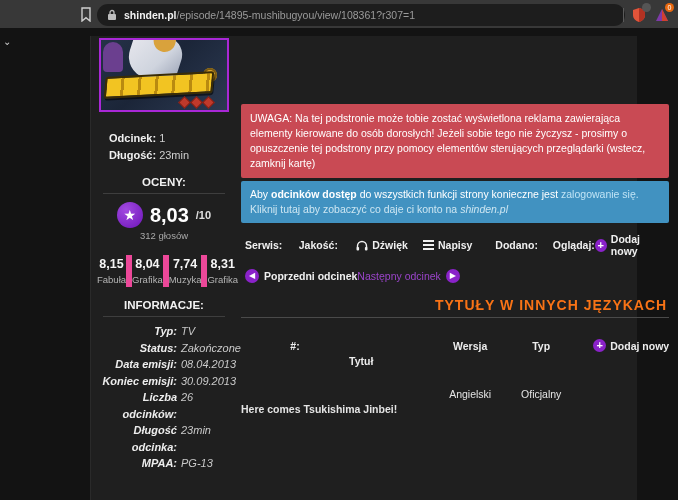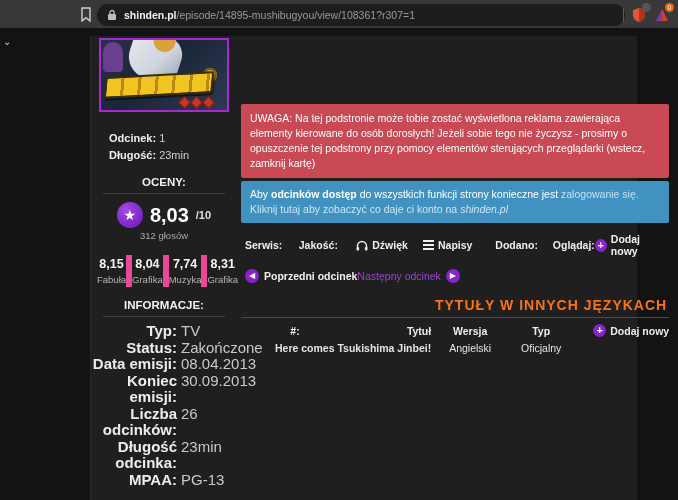--- a/index.html
+++ b/index.html
@@ -42,21 +42,21 @@
   .score-row { display:flex; align-items:center; justify-content:center; gap:7px; margin-top:8px; }
   .star-circle { width:26px; height:26px; border-radius:50%; background:radial-gradient(circle at 35% 30%,#a24ae0,#6d14b8); display:flex; align-items:center; justify-content:center; color:#fff; font-size:14px; }
   .score-big { font-size:20px; font-weight:bold; color:#fff; }
   .score-max { font-size:11px; color:#e0e0e0; font-weight:bold; }
   .votes { text-align:center; font-size:9.5px; color:#a9a9a9; margin-top:2px; }
   .ratings { display:flex; margin:14px 6px 0 6px; text-align:center; }
   .ratings .cell { flex:1; border-right:6px solid #ec4899; padding:2px 0; }
   .ratings .cell:last-child { border-right:none; }
   .ratings .val { font-size:12.5px; font-weight:bold; color:#f5f5f5; }
   .ratings .lbl { font-size:9.5px; color:#b5b5b5; margin-top:3px; }
-  .info-rows { margin:6px 8px 0 0; font-size:15px; line-height:16.5px; }
+  .info-rows { margin:6px 8px 0 0; font-size:11px; line-height:16.5px;font-style:italic; }
   .info-row { display:flex; }
   .info-row .l { flex:0 0 86px; text-align:right; font-weight:bold; color:#ededed; }
   .info-row .v { padding-left:4px; color:#c9c9c9; }
 
   
   .main { flex:1; padding:0 3px 0 4px; }
   .main-spacer { height:68px; }
   .notice-red { background:#c94a54; color:#fff; font-size:10.5px; line-height:15px; padding:7px 9px; border-radius:2px; }
   .notice-blue { background:#4192c1; color:#eaf5fb; font-size:10.5px; line-height:15px; padding:6px 9px; border-radius:2px; margin-top:3px; }
   .notice-blue .ln1 { color:#fff; }
@@ -76,21 +76,21 @@
   .ep-prev { display:flex; align-items:center; gap:5px; color:#f0f0f0; font-weight:bold; cursor:pointer; }
   .ep-list { flex:1; text-align:center; }
   .ep-list a { color:#9a44c9; text-decoration:none; }
   .ep-list b { color:#fff; }
   .ep-next { display:flex; align-items:center; gap:5px; color:#9a44c9; cursor:pointer; }
 
   .titles-h { margin-top:14px; text-align:right; font-size:14px; font-weight:bold; letter-spacing:1px; color:#f97316; padding-right:2px; }
   .titles-hr { border:none; border-top:1px solid #4a4a4a; margin-top:4px; }
   .t-head, .t-row { display:flex; align-items:center; font-size:10.5px; color:#ededed; }
   .t-head { margin-top:6px; font-weight:bold; }
-  .t-c1{width:108px; text-align:center;} .t-c2{flex:1; text-align:right;} .t-c3{width:78px; text-align:center;} .t-c4{width:64px; text-align:center;} .t-c5{width:96px; display:flex; justify-content:flex-end; font-weight:bold;}
+  .t-c1{width:108px; text-align:center;} .t-c2{flex:1; text-align:left;margin-top:31px;} .t-c3{width:78px; text-align:center;} .t-c4{width:64px; text-align:center;} .t-c5{width:96px; display:flex; justify-content:flex-end; font-weight:bold;}
   .t-row { margin-top:5px; color:#e4e4e4; }
   .t-row .t-c2 { font-weight:bold; }
   .btns { display:flex; gap:3px; justify-content:flex-start; padding-left:2px; }
   .btn-light { background:#e9e9e9; color:#222; border:1px solid #bbb; border-radius:3px; font-size:9.5px; padding:2px 5px; display:flex; align-items:center; gap:3px; cursor:pointer; }
 
   svg { display:block; }
 </style>
 </head>
 <body>
 

